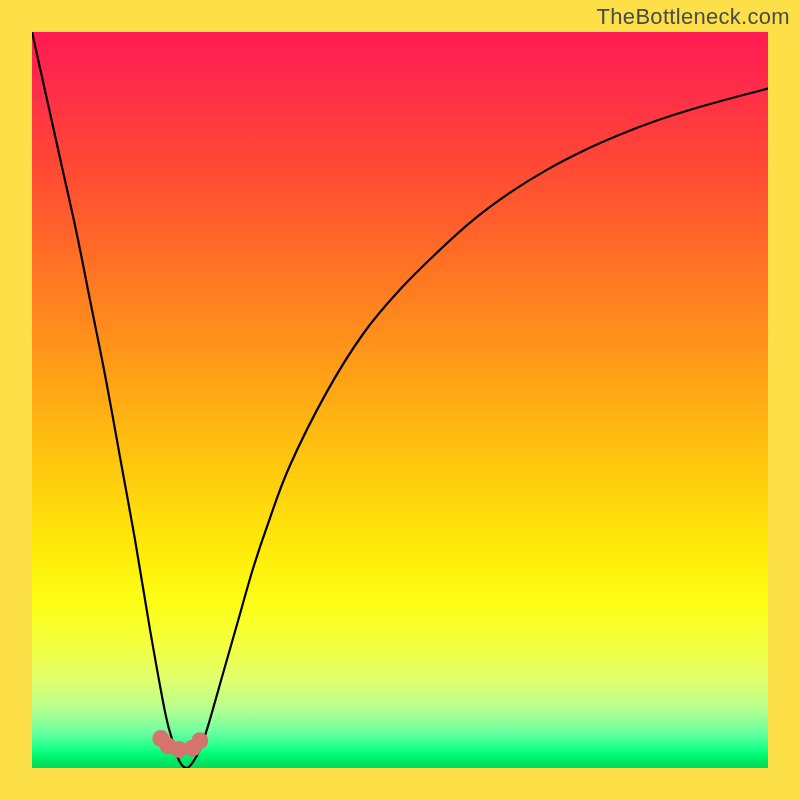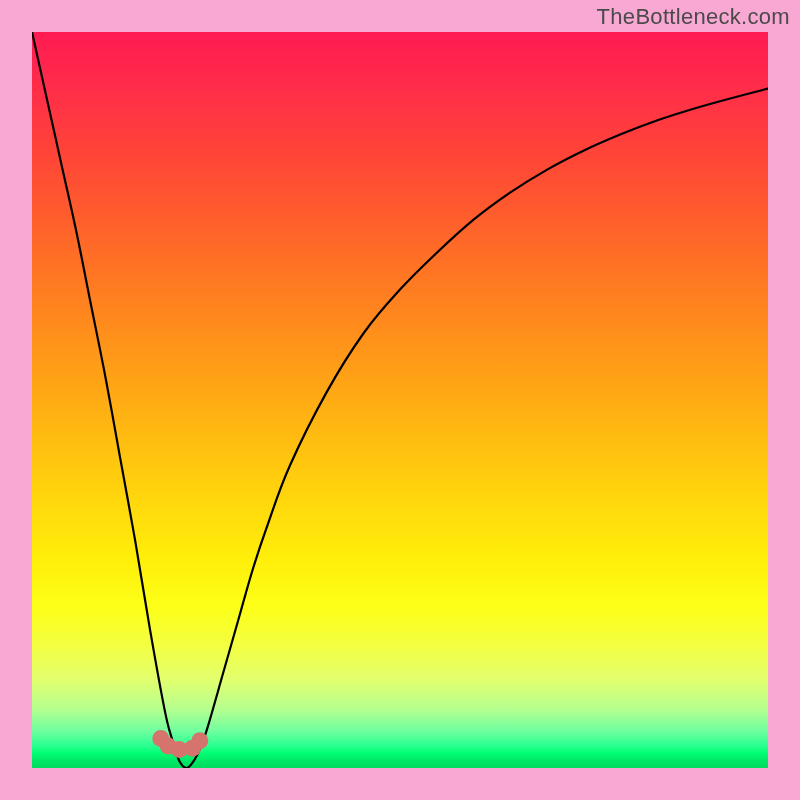--- a/index.html
+++ b/index.html
@@ -10,21 +10,21 @@
     overflow: hidden;
     background: #000;
     font-family: Arial, Helvetica, sans-serif;
   }
   .frame {
     position: absolute;
     top: 0;
     left: 0;
     width: 800px;
     height: 800px;
-    background: #f9a8d4;
+    background: #fde047;
   }
   .plot-area {
     position: absolute;
     top: 32px;
     left: 32px;
     width: 736px;
     height: 736px;
     
     background: linear-gradient(to bottom,
       #ff1a52 0%,

